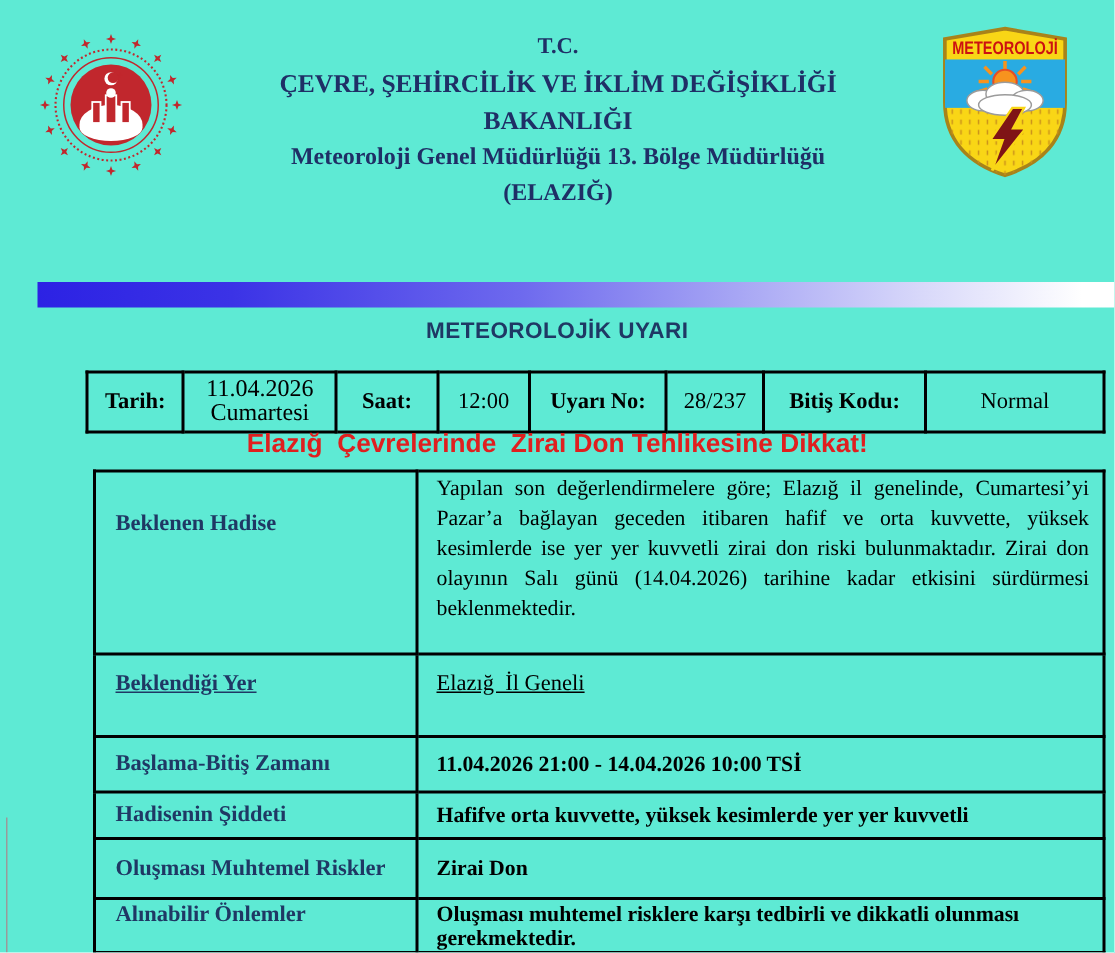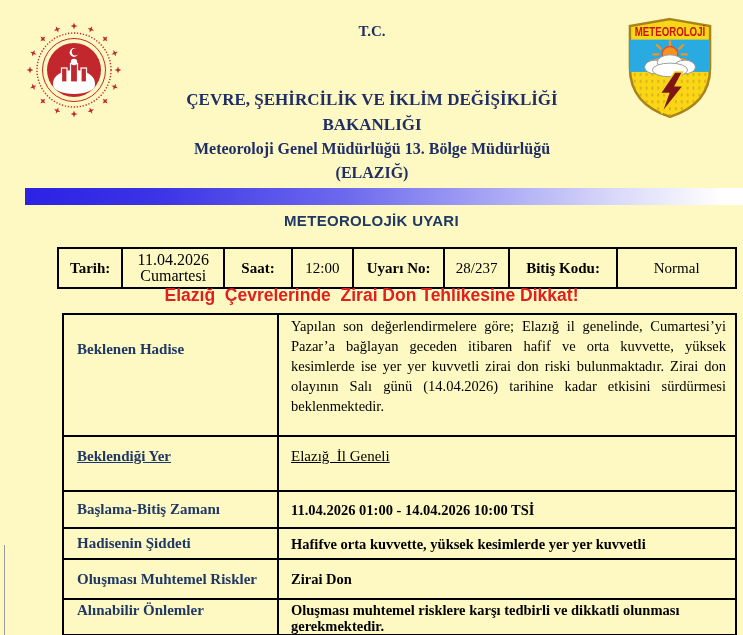--- a/index.html
+++ b/index.html
@@ -1,28 +1,28 @@
 <!DOCTYPE html>
 <html><head>
 <meta charset="utf-8">
 <style>
   html,body{margin:0;padding:0;background:#fff;}
   .page{
-    position:relative;width:743px;height:635px;background:#fef9c3;overflow:hidden;
+    position:relative;width:743px;height:635px;background:#5eead4;overflow:hidden;
     font-family:"Liberation Serif", serif;color:#000;
   }
   
   .emblem-left{position:absolute;left:24px;top:14px;width:100px;height:112px;}
   .emblem-right{position:absolute;left:626px;top:16px;width:88px;height:104px;}
   .title-block{
     position:absolute;left:126px;top:20px;width:492px;text-align:center;
     color:#1f2f66;font-weight:bold;
   }
   .title-block .l1{font-size:15px;line-height:23px;}
-  .title-block .l2{font-size:17px;line-height:25px;margin-top:44px;}
+  .title-block .l2{font-size:17px;line-height:25px;}
   .title-block .l3{font-size:17px;line-height:25px;}
   .title-block .l4{font-size:16px;line-height:24px;}
   .title-block .l5{font-size:16px;line-height:24px;}
   
   .bar{
     position:absolute;left:25px;top:188px;right:0;height:17px;
     background:linear-gradient(90deg,#2c22e4 0%,#3b33e6 18%,#6e6aee 45%,#a7a6f4 65%,#d8d8fa 82%,#ffffff 97%);
   }
   
   .section-title{
@@ -195,21 +195,21 @@
         <tr class="r1">
       <td class="label">Beklenen Hadise</td>
       <td class="value">Yapılan son değerlendirmelere göre; Elazığ il genelinde, Cumartesi’yi Pazar’a bağlayan geceden itibaren hafif ve orta kuvvette, yüksek kesimlerde ise yer yer kuvvetli zirai don riski bulunmaktadır. Zirai don olayının Salı günü (14.04.2026) tarihine kadar etkisini sürdürmesi beklenmektedir.</td>
     </tr>
     <tr class="r2">
       <td class="label">Beklendiği Yer</td>
       <td class="value">Elazığ  İl Geneli</td>
     </tr>
     <tr class="r3">
       <td class="label">Başlama-Bitiş Zamanı</td>
-      <td class="value">11.04.2026 01:00 - 14.04.2026 10:00 TSİ</td>
+      <td class="value">11.04.2026 21:00 - 14.04.2026 10:00 TSİ</td>
     </tr>
     <tr class="r4">
       <td class="label">Hadisenin Şiddeti</td>
       <td class="value">Hafifve orta kuvvette, yüksek kesimlerde yer yer kuvvetli</td>
     </tr>
     <tr class="r5">
       <td class="label">Oluşması Muhtemel Riskler</td>
       <td class="value">Zirai Don</td>
     </tr>
     <tr class="r6">

